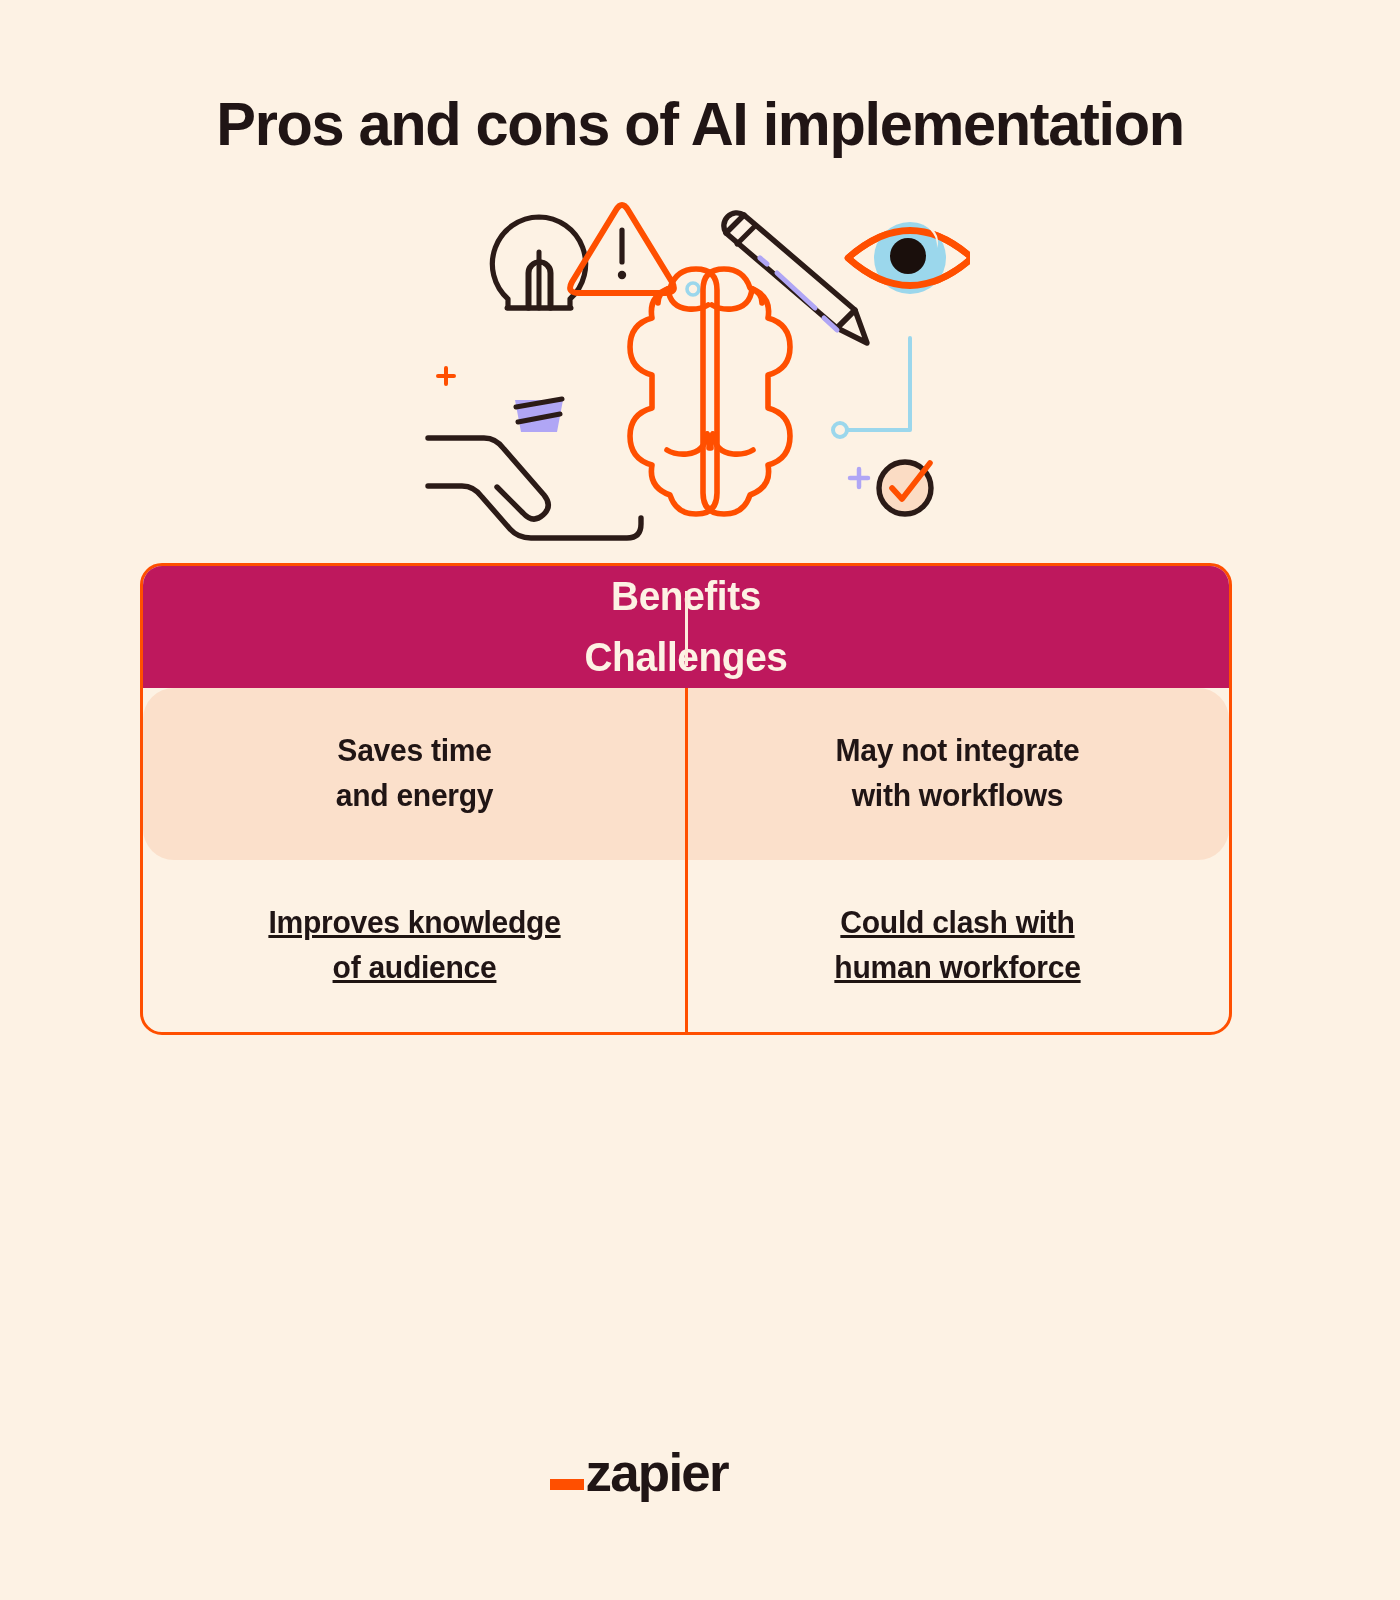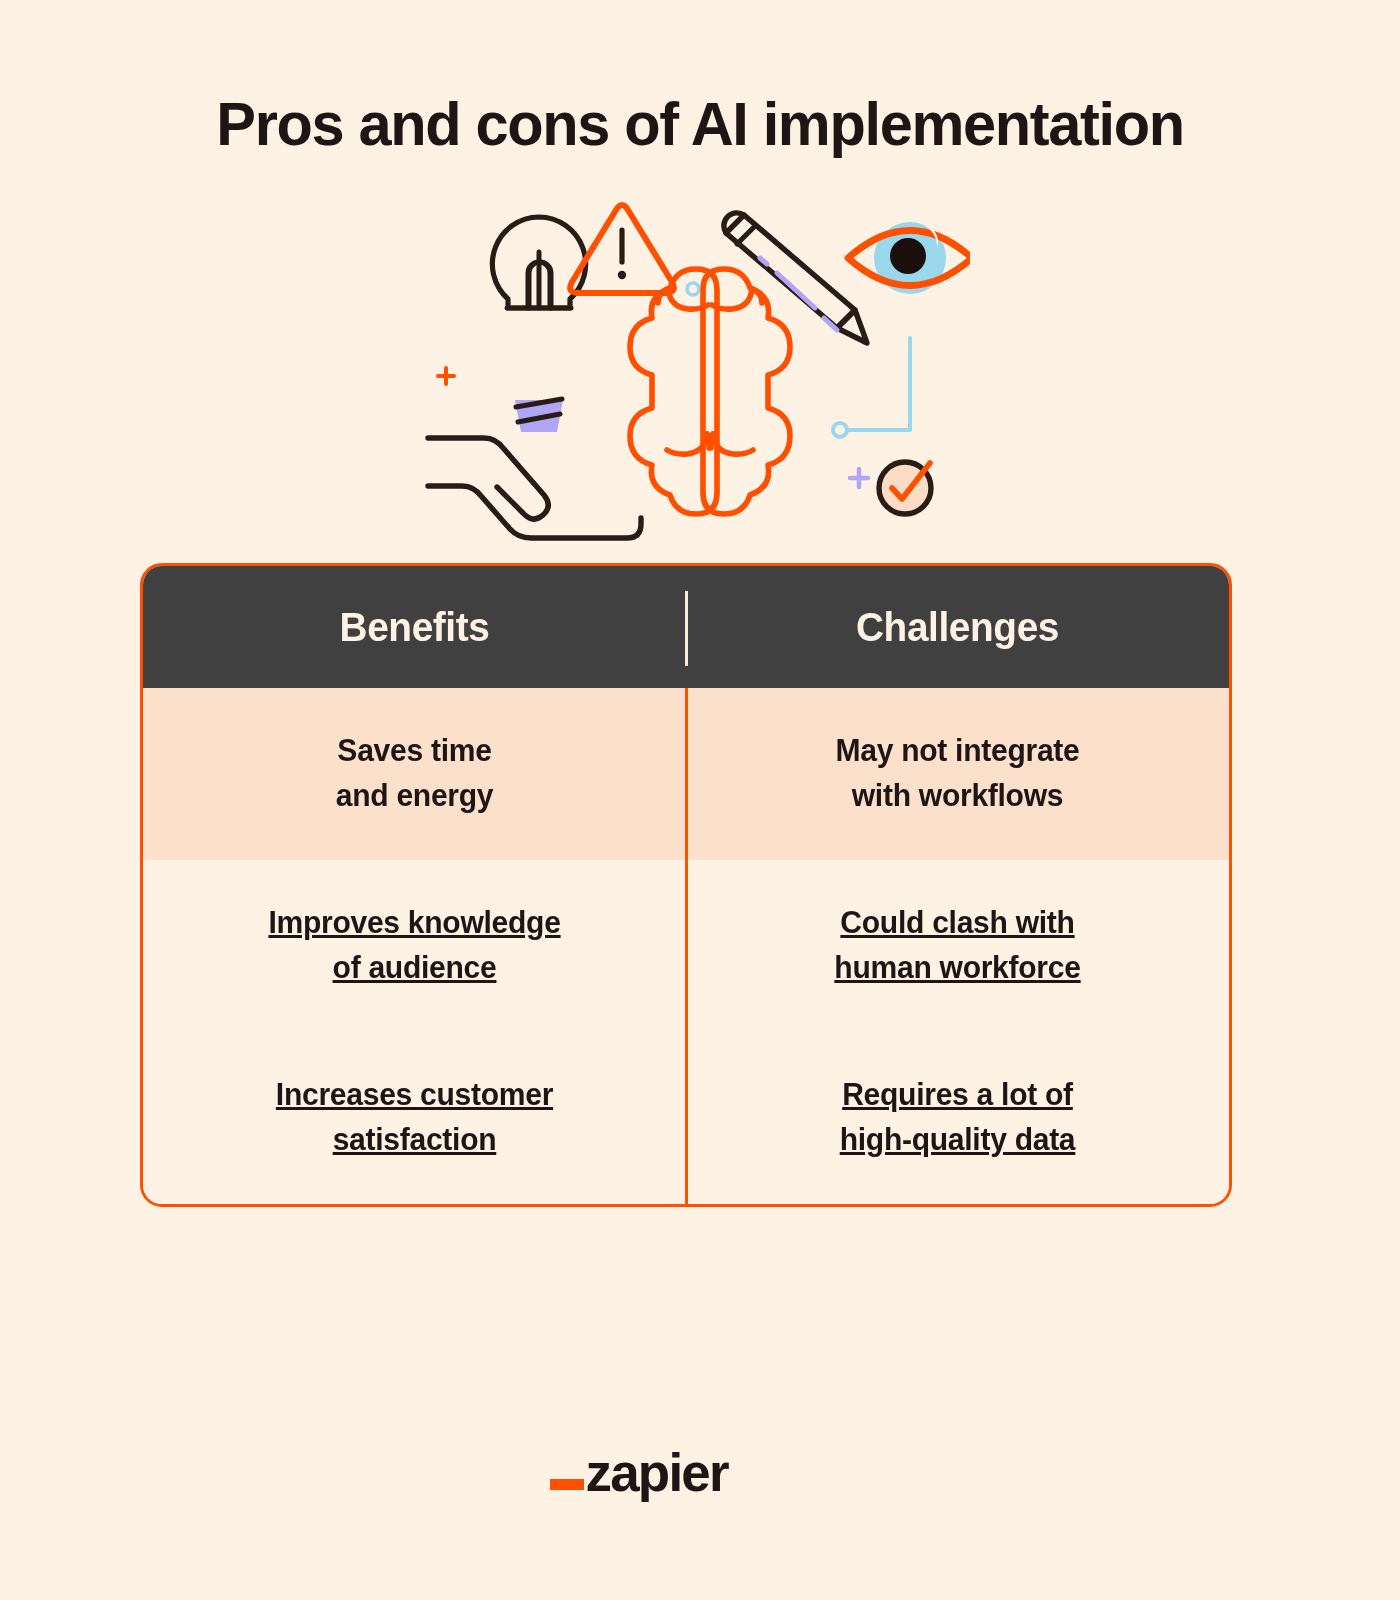--- a/index.html
+++ b/index.html
@@ -57,22 +57,23 @@
     width: 1092px;
     border: 3px solid #FF4F00;
     border-radius: 22px;
     overflow: hidden;
     background: #FDF2E4;
   }
 
   .thead {
     position: relative;
     display: flex;
-    background: #404040;
+    background: #be185d;
     height: 122px;
+    flex-direction: column;
   }
   .th {
     flex: 1 1 50%;
     display: flex;
     align-items: center;
     justify-content: center;
     font-size: 40px;
     font-weight: 700;
     color: #FDF2E4;
     letter-spacing: -0.4px;
@@ -86,20 +87,21 @@
     width: 3px;
     margin-left: -1.5px;
     background: #FDEBDB;
   }
 
   .tbody { position: relative; }
 
   .trow {
     display: flex;
     height: 172px;
+    border-radius: 31px;
   }
   .trow.shade-a { background: #FBE0CB; }
   .trow.shade-b { background: #FDF2E4; text-decoration: underline; }
 
   .td {
     flex: 1 1 50%;
     display: flex;
     align-items: center;
     justify-content: center;
     text-align: center;
@@ -295,26 +297,20 @@
       </div>
 
       <div class="trow shade-b">
         <div class="td">Improves knowledge
 of audience</div>
         <div class="td">Could clash with
 human workforce</div>
       </div>
 
 
-      <div class="trow shade-b">
-        <div class="td">Increases customer
-satisfaction</div>
-        <div class="td">Requires a lot of
-high-quality data</div>
-      </div>
 
       <div class="body-divider"></div>
     </div>
   </div>
 
   <div class="logo">
     <div class="logo-underscore"></div>
     <div class="logo-text">zapier</div>
   </div>
 

